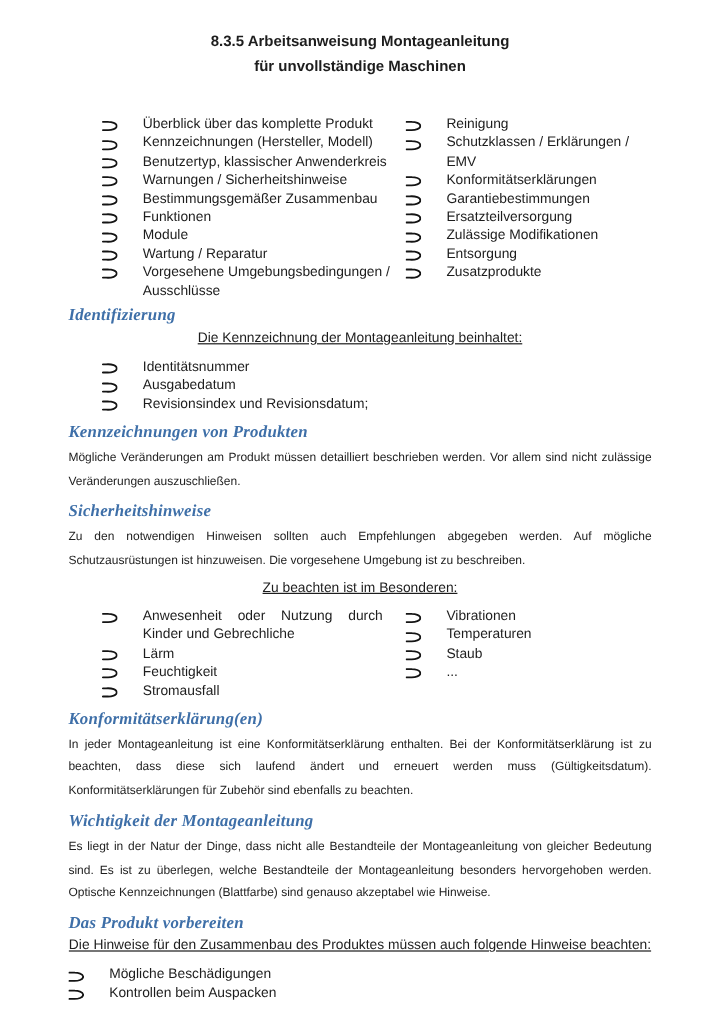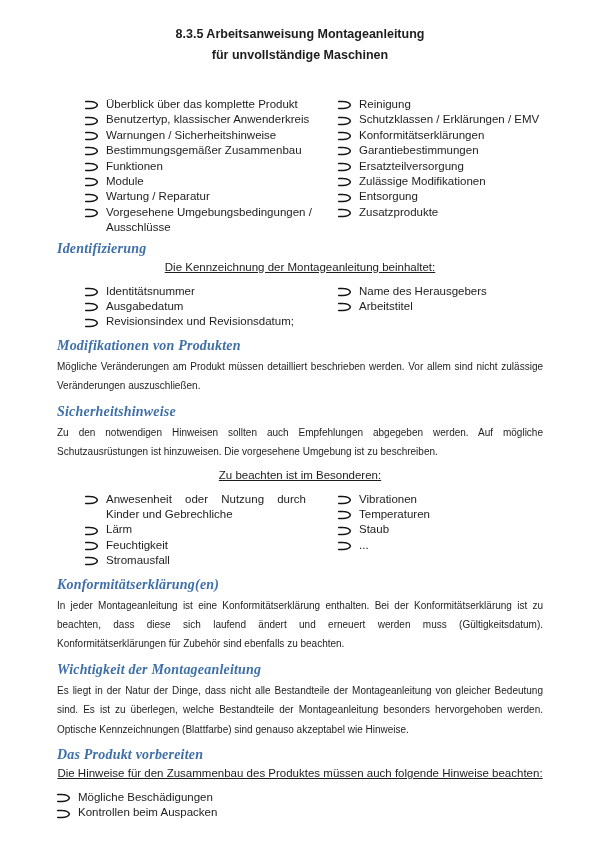--- a/index.html
+++ b/index.html
@@ -28,21 +28,21 @@
   
   .cols{
     display:grid;
     grid-template-columns:253px 1fr;
     margin-left:28px;
   }
   ul.blist{list-style:none;margin:0;padding:0;}
   ul.blist li{
     display:flex;
     align-items:flex-start;
-    gap:7px;
+    gap:20px;
     font-size:11.5px;
     line-height:15.4px;
   }
   .blt{flex:0 0 14px;padding-top:3.2px;color:#141414;}
   .blt svg{display:block;}
   .txt{display:block;max-width:232px;}
   .txt.w200{max-width:200px;text-align:justify;}
   .overview{margin-top:31px;}
   
   h2{
@@ -99,20 +99,28 @@
             </svg>
           </span>
           <span class="txt">Überblick über das komplette Produkt</span>
         </li>
       <li>
           <span class="blt">
             <svg width="13" height="10">
               <use href="#blt-glyph"></use>
             </svg>
           </span>
+          <span class="txt">Kennzeichnungen (Hersteller, Modell)</span>
+        </li>
+      <li>
+          <span class="blt">
+            <svg width="13" height="10">
+              <use href="#blt-glyph"></use>
+            </svg>
+          </span>
           <span class="txt">Benutzertyp, klassischer Anwenderkreis</span>
         </li>
       <li>
           <span class="blt">
             <svg width="13" height="10">
               <use href="#blt-glyph"></use>
             </svg>
           </span>
           <span class="txt">Warnungen / Sicherheitshinweise</span>
         </li>
@@ -247,41 +255,23 @@
         </li>
       <li>
           <span class="blt">
             <svg width="13" height="10">
               <use href="#blt-glyph"></use>
             </svg>
           </span>
           <span class="txt">Revisionsindex und Revisionsdatum;</span>
         </li>
     </ul>
-    <ul class="blist">
-      <li>
-          <span class="blt">
-            <svg width="13" height="10">
-              <use href="#blt-glyph"></use>
-            </svg>
-          </span>
-          <span class="txt">Name des Herausgebers</span>
-        </li>
-      <li>
-          <span class="blt">
-            <svg width="13" height="10">
-              <use href="#blt-glyph"></use>
-            </svg>
-          </span>
-          <span class="txt">Arbeitstitel</span>
-        </li>
-    </ul>
   </div>
 
-  <h2>Modifikationen von Produkten</h2>
+  <h2>Kennzeichnungen von Produkten</h2>
   <p class="body">Mögliche Veränderungen am Produkt müssen detailliert beschrieben werden. Vor allem sind nicht zulässige Veränderungen auszuschließen.</p>
 
   <h2>Sicherheitshinweise</h2>
   <p class="body">Zu den notwendigen Hinweisen sollten auch Empfehlungen abgegeben werden. Auf mögliche Schutzausrüstungen ist hinzuweisen. Die vorgesehene Umgebung ist zu beschreiben.</p>
   <p class="intro">Zu beachten ist im Besonderen:</p>
   <div class="cols">
     <ul class="blist">
       <li>
           <span class="blt">
             <svg width="13" height="10">

